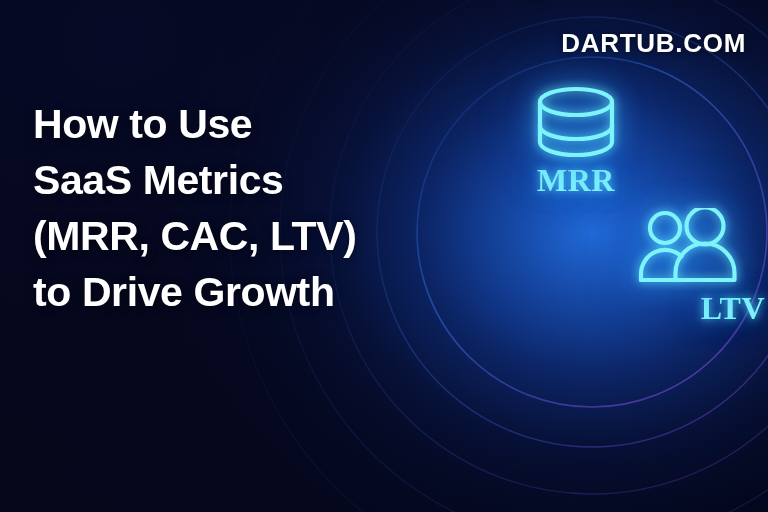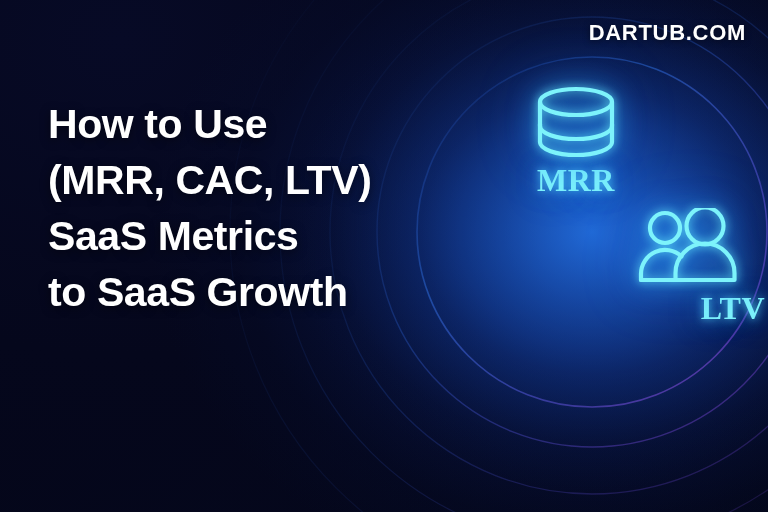--- a/index.html
+++ b/index.html
@@ -31,36 +31,35 @@
     position: absolute;
     left: 0; top: 0;
     width: 768px; height: 512px;
     pointer-events: none;
   }
 
   
   .logo {
     position: absolute;
     right: 22px;
-    top: 20px;
+    top: 28px;
     color: #ffffff;
-    font-size: 22px;
+    font-size: 26px;
     font-weight: bold;
     letter-spacing: 0.7px;
     text-shadow: 0 1px 6px rgba(0,0,0,0.55);
     white-space: nowrap;
   }
 
   
   .headline {
     position: absolute;
     left: 33px;
     top: 96px;
     width: 400px;
-    margin-left: 15px;
   }
   .headline .line {
     color: #ffffff;
     font-size: 41px;
     font-weight: bold;
     line-height: 56px;
     letter-spacing: -0.4px;
     white-space: nowrap;
     text-shadow: 0 2px 10px rgba(0,0,0,0.5);
   }
@@ -139,23 +138,23 @@
     <circle cx="592" cy="232" r="215" fill="none" stroke="url(#ringGrad2)" stroke-width="1.4" opacity="0.85"></circle>
     <circle cx="592" cy="232" r="262" fill="none" stroke="url(#ringGrad3)" stroke-width="1.3" opacity="0.75"></circle>
     <circle cx="592" cy="232" r="312" fill="none" stroke="url(#ringGrad3)" stroke-width="1.2" opacity="0.55"></circle>
     <circle cx="592" cy="232" r="362" fill="none" stroke="url(#ringGrad3)" stroke-width="1.1" opacity="0.35"></circle>
   </svg>
 
   <div class="logo">DARTUB.COM</div>
 
   <div class="headline">
     <div class="line">How to Use</div>
+    <div class="line">SaaS Metrics</div>
     <div class="line">(MRR, CAC, LTV)</div>
-    <div class="line">SaaS Metrics</div>
-    <div class="line">to SaaS Growth</div>
+    <div class="line">to Drive Growth</div>
   </div>
 
   <div class="metric" id="metric-mrr">
     <span class="glyph">
       <svg class="icon-svg" width="92" height="72" viewBox="0 0 92 72">
         <g fill="none" stroke="#7df3fb" stroke-width="4.2" stroke-linecap="round" stroke-linejoin="round">
           <ellipse cx="46" cy="16" rx="36" ry="13"></ellipse>
           <path d="M10 16 L10 40"></path>
           <path d="M82 16 L82 40"></path>
           <path d="M10 40 a36 13 0 0 0 72 0"></path>

